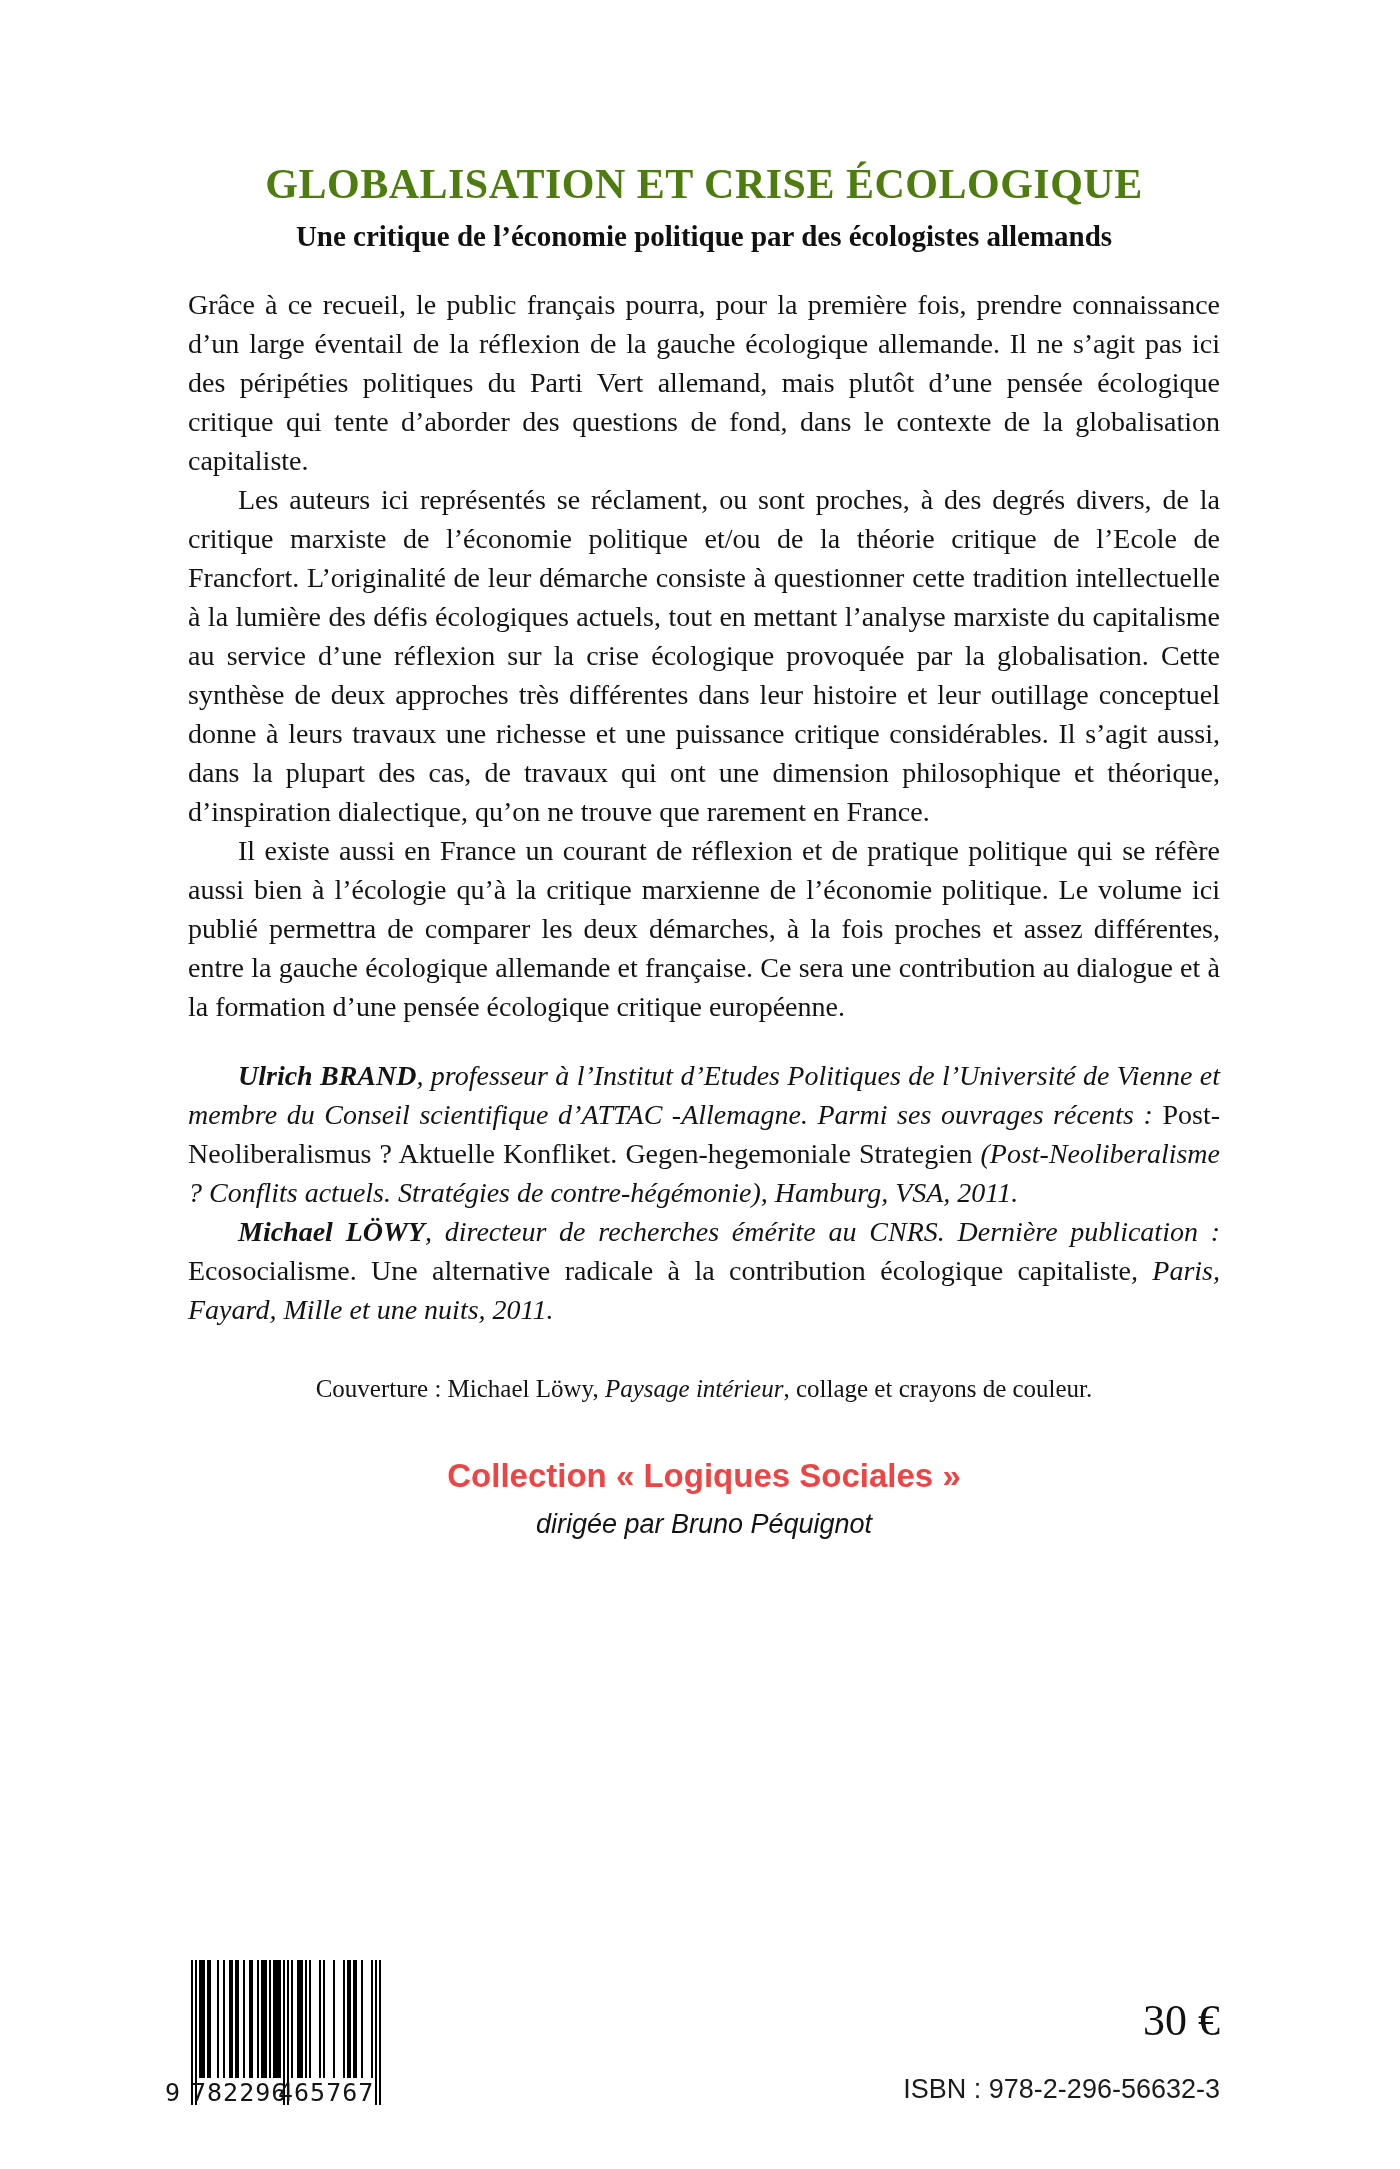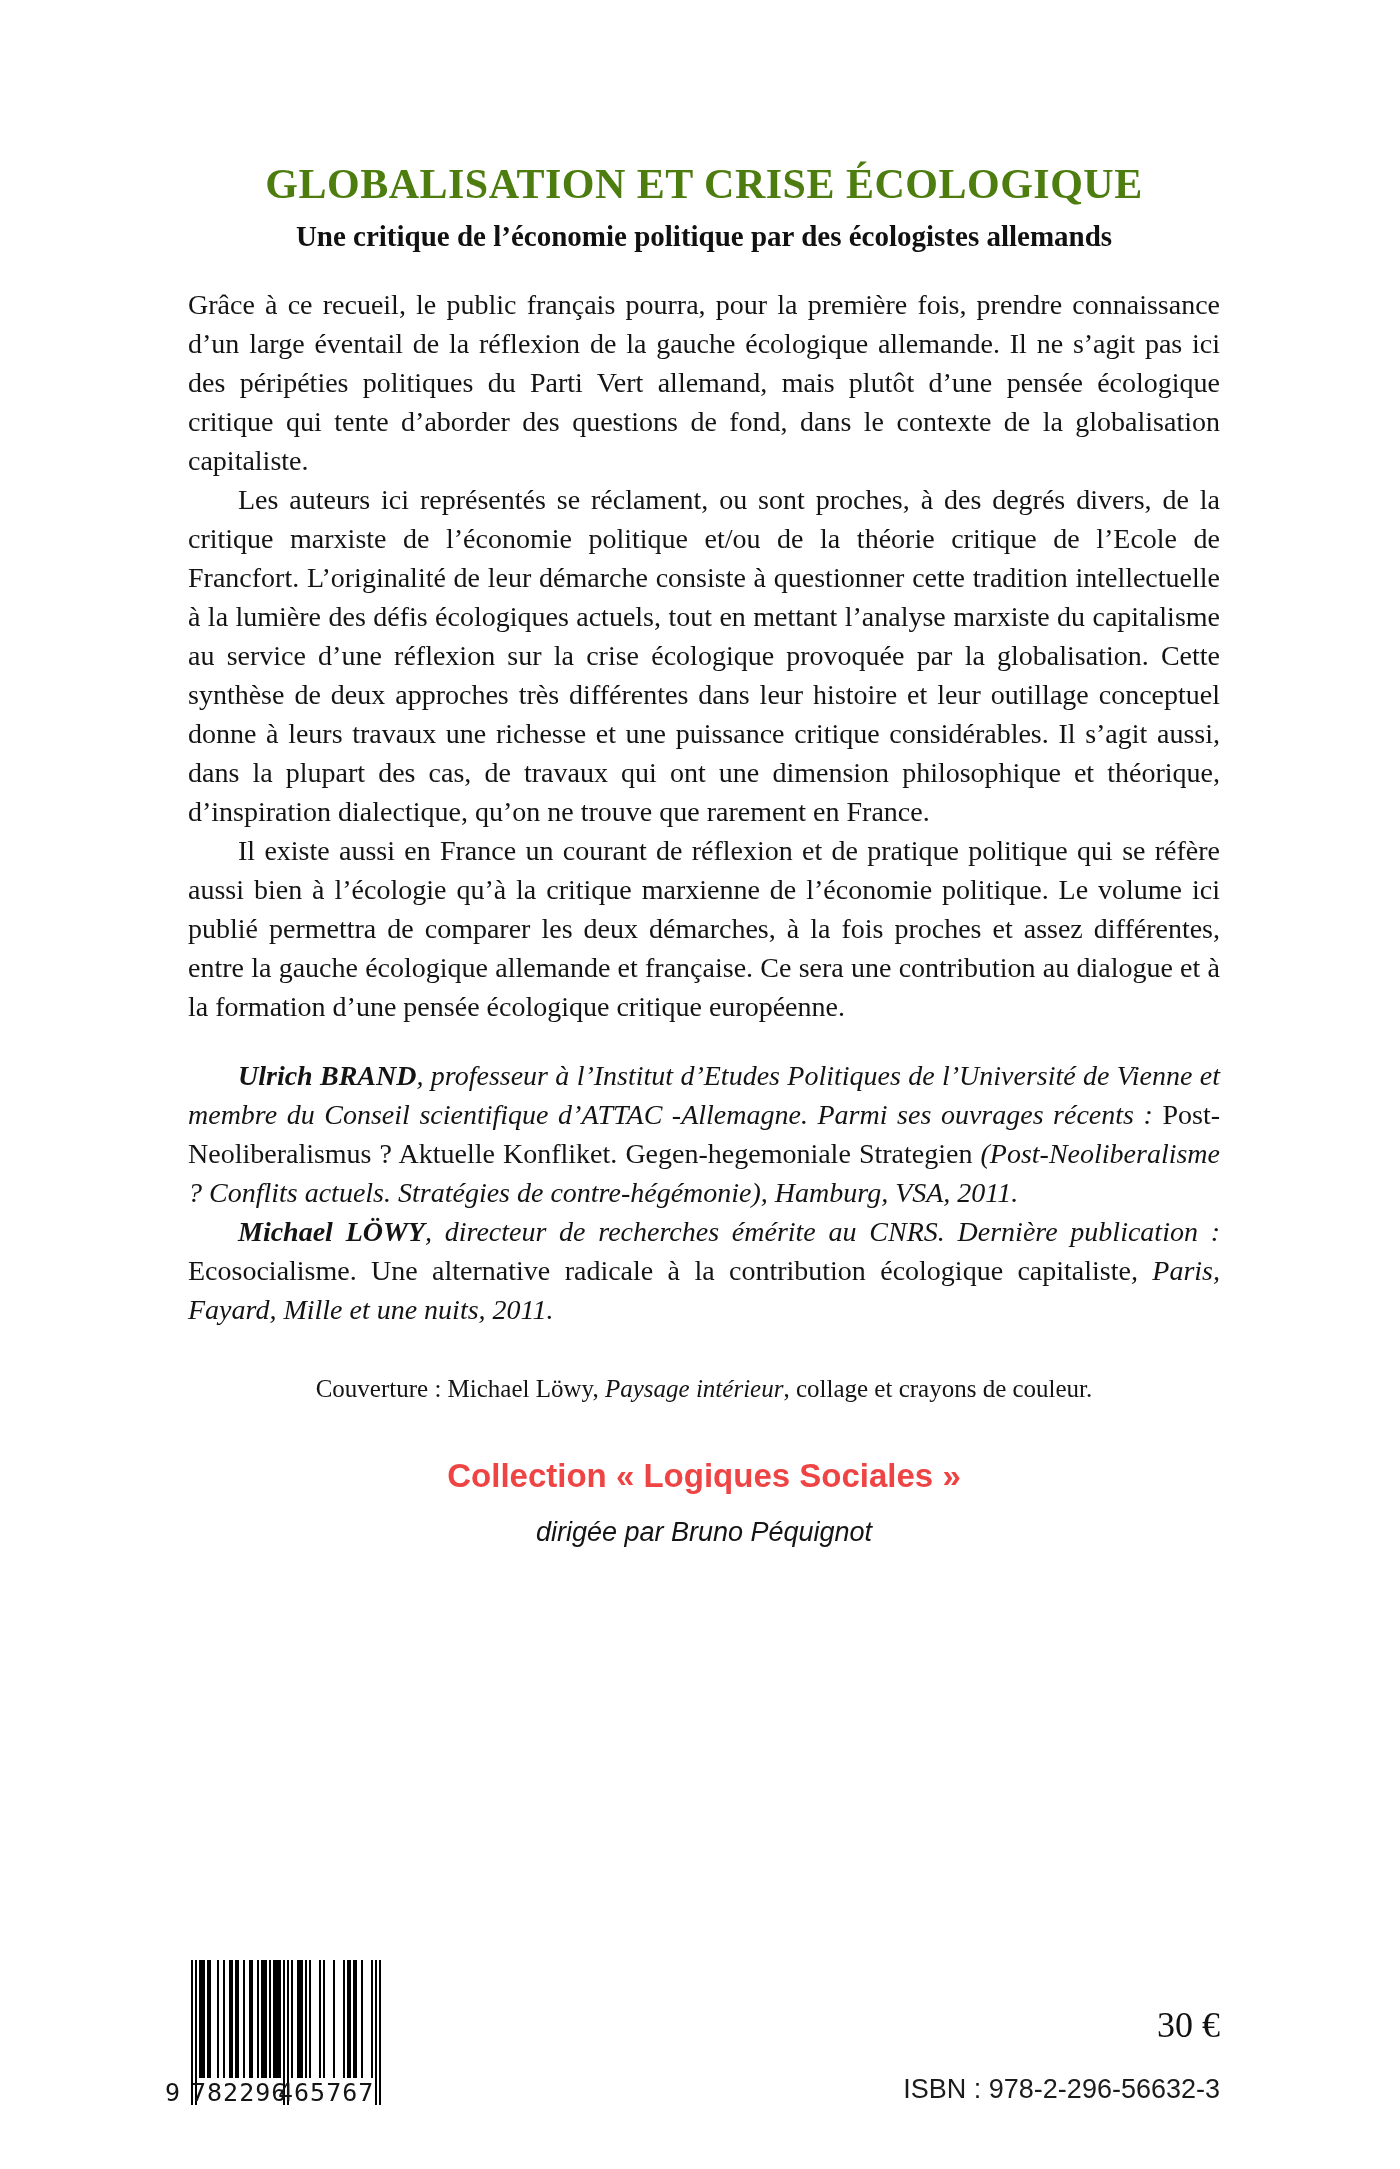--- a/index.html
+++ b/index.html
@@ -52,21 +52,21 @@
     margin-top:46px;
     text-align:center;
     font-size:25px;
   }
   .collection {
     margin-top:54px;
     text-align:center;
     font-family:"Liberation Sans", sans-serif;
   }
   .collection-title { font-size:33px; font-weight:700; color:#ef4444; }
-  .collection-director { font-size:27px; font-style:italic; margin-top:22px; }
+  .collection-director { font-size:27px; font-style:italic; margin-top:14px; }
 
   .footer {
     position:absolute;
     left:165px; right:180px; bottom:64px;
     display:flex;
     justify-content:space-between;
     align-items:flex-end;
   }
   .barcode { position:relative; }
   .bc-first {
@@ -76,21 +76,21 @@
   }
   .bc-bars { margin-left:26px; font-size:0; line-height:0; }
   .bc-nums {
     position:absolute; left:26px; right:16px; bottom:-2px;
     display:flex;
     font-family:"DejaVu Sans Mono", monospace;
     font-size:25px;
   }
   .bc-nums span { width:50%; text-align:center; letter-spacing:1px; }
   .price-block { text-align:right; }
-  .price { font-size:36px; color:#111; }
+  .price { font-size:44px; color:#111; }
   .isbn {
     margin-top:28px;
     font-family:"Liberation Sans", sans-serif;
     font-size:27px;
     color:#1b1b1b;
   }
 </style>
 </head>
 <body>
 

